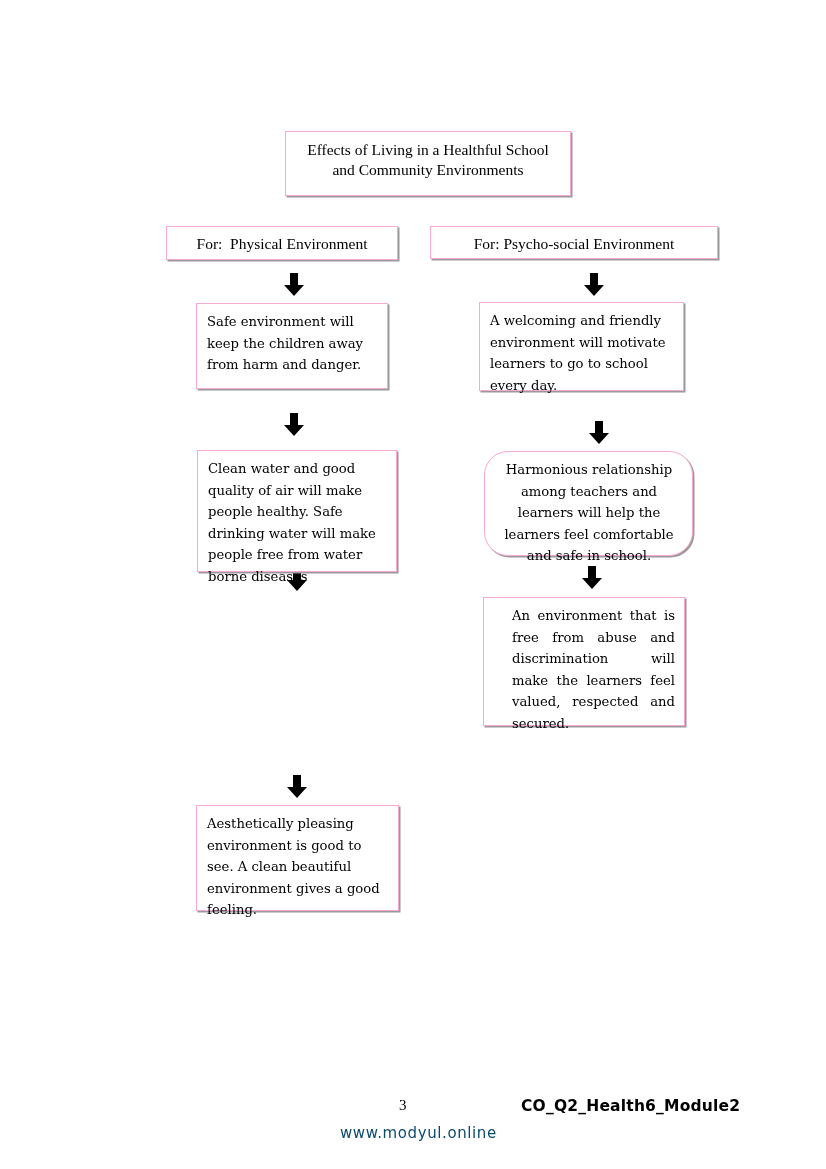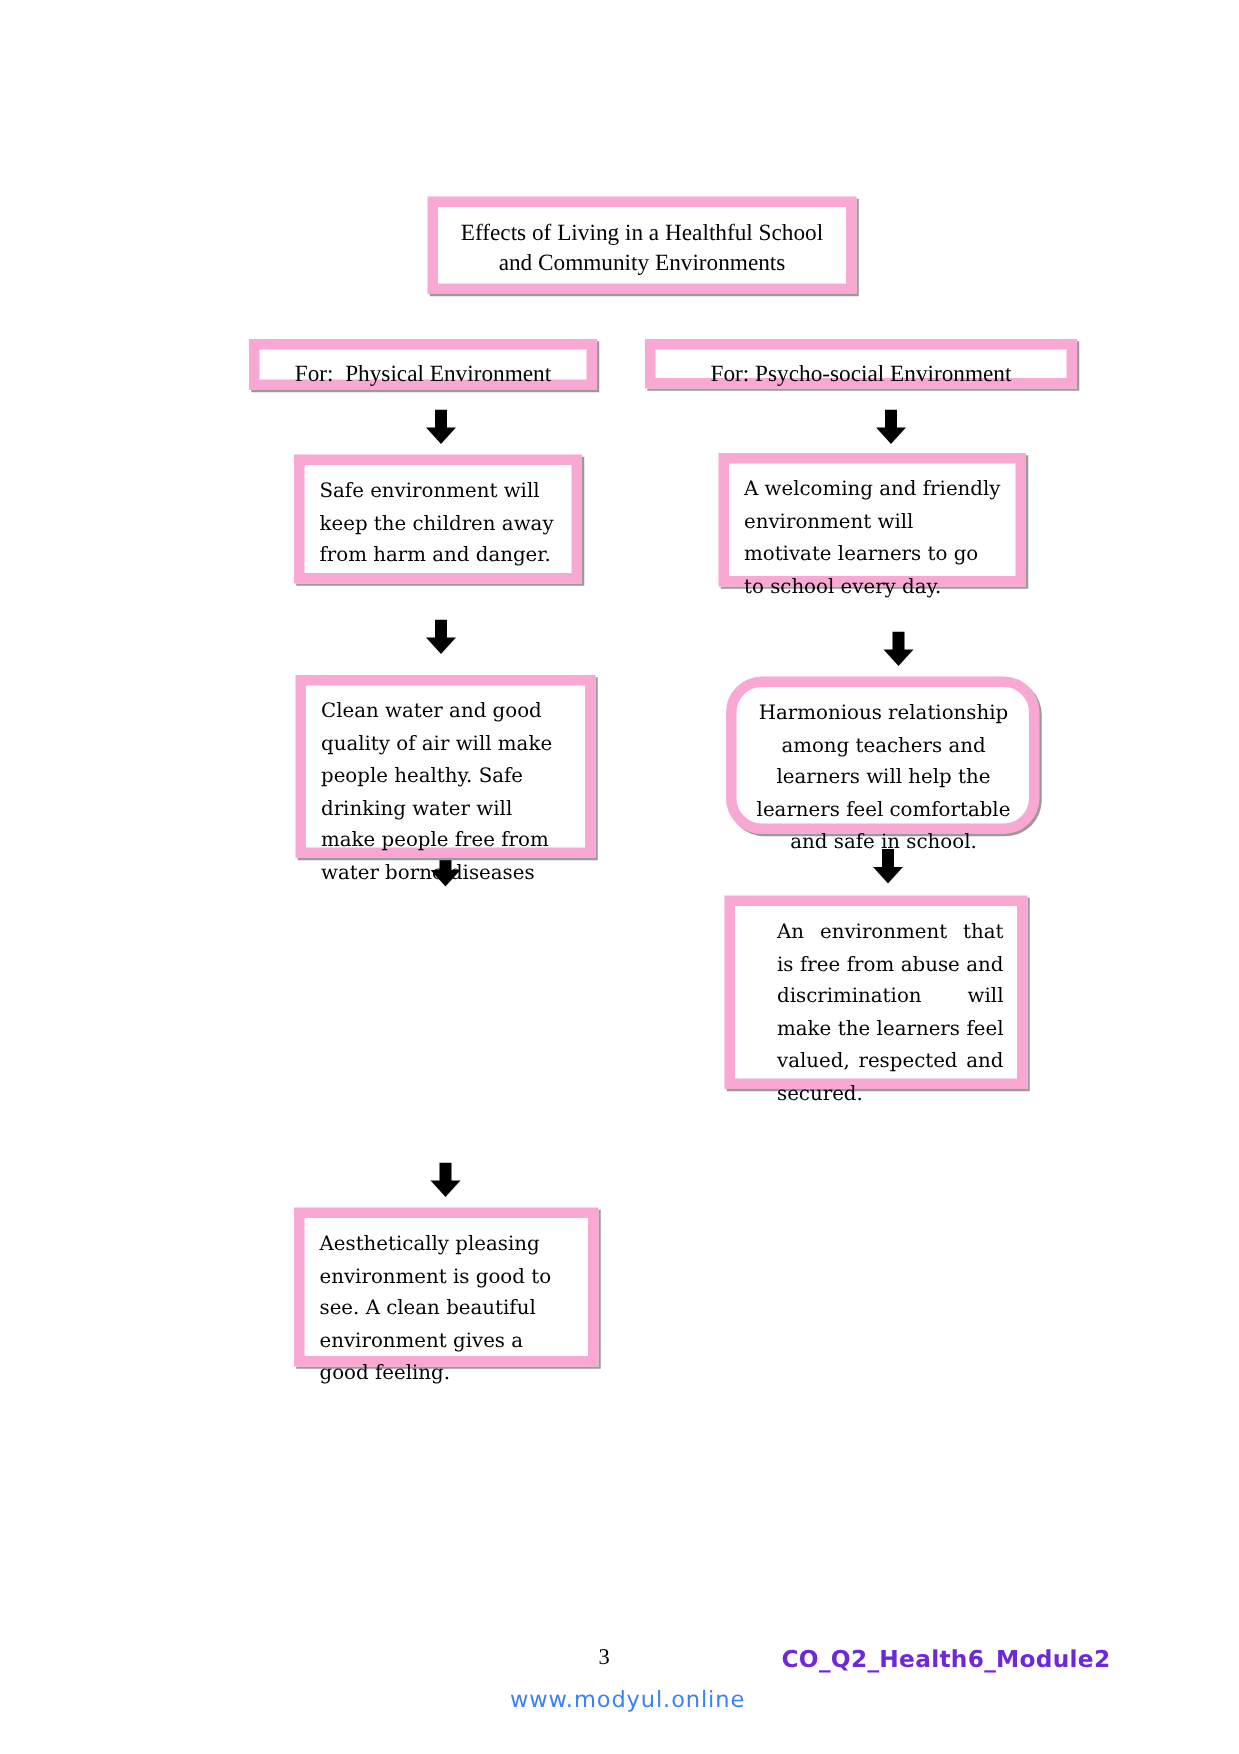--- a/index.html
+++ b/index.html
@@ -19,21 +19,21 @@
   .page {
     position: absolute;
     inset: 0;
   }
 
   
   .node {
     position: absolute;
     box-sizing: border-box;
     background: #ffffff;
-    border: 7px solid #f9a8d4;
+    border: 1px solid #f9a8d4;
     box-shadow: 1.5px 1.5px 0 0 #9a9a9a;
   }
   .node .txt {
     display: block;
     white-space: pre-wrap;
   }
 
   
   .title-node {
     font-family: "Liberation Serif", "DejaVu Serif", serif;
@@ -77,28 +77,28 @@
     font-family: "Liberation Serif", "DejaVu Serif", serif;
     font-size: 15px;
     color: #000000;
   }
   .module-tag {
     position: absolute;
     font-family: "DejaVu Sans", "Liberation Sans", sans-serif;
     font-size: 15.5px;
     font-weight: bold;
     letter-spacing: 0.2px;
-    color: #6d28d9;
+    color: #000000;
     white-space: nowrap;
   }
   .watermark {
     position: absolute;
     font-family: "DejaVu Sans", "Liberation Sans", sans-serif;
     font-size: 15px;
-    color: #3b82f6;
+    color: #0c4a6e;
     letter-spacing: 0.6px;
     white-space: nowrap;
   }
 </style>
 </head>
 <body>
 
 <div class="page">
 
   <div class="node title-node" style="left:285px; top:131px; width:286px; height:65px;">

